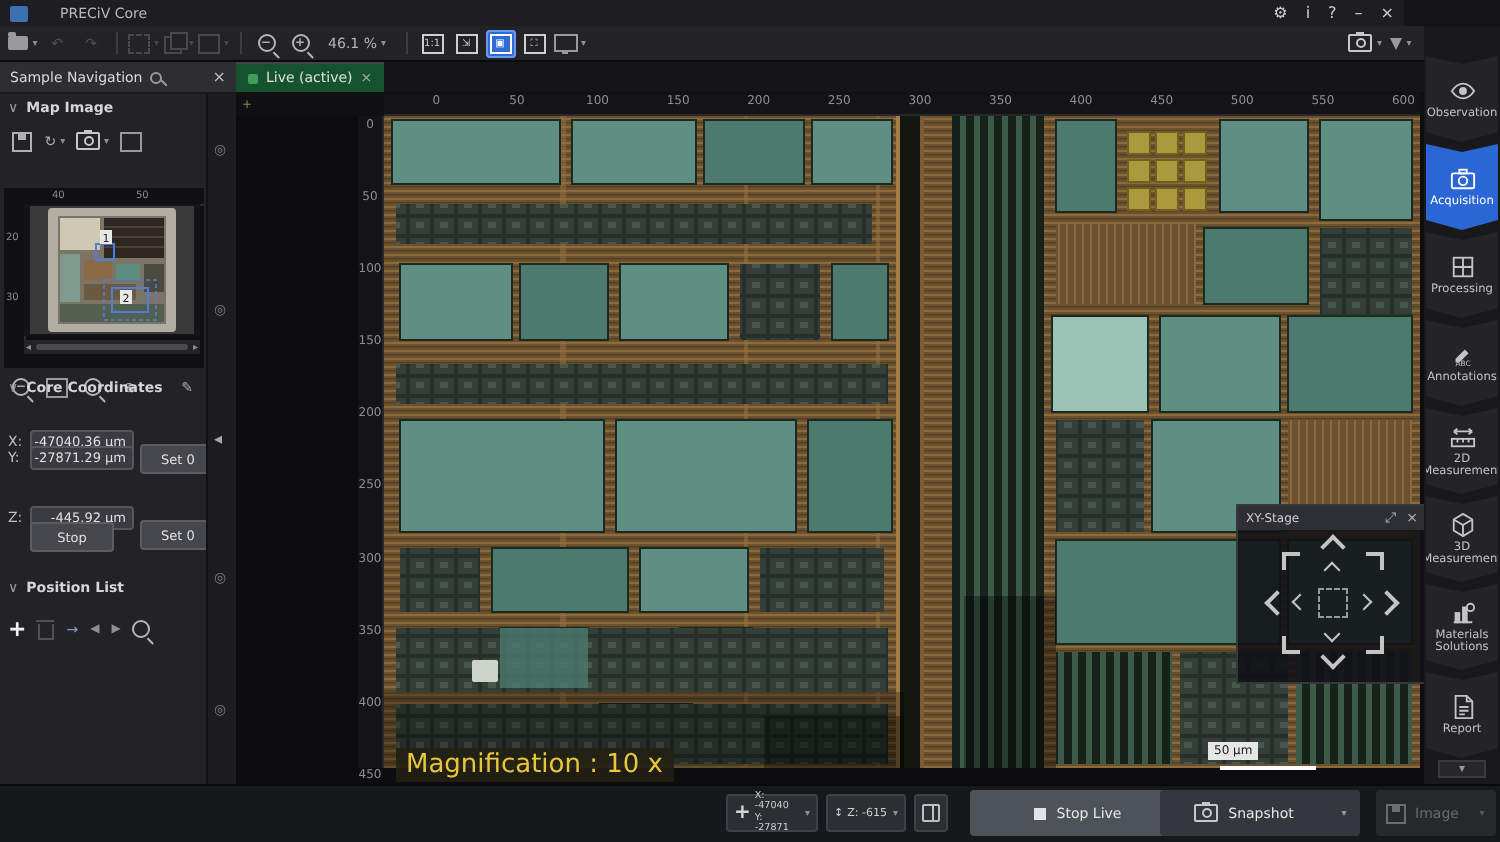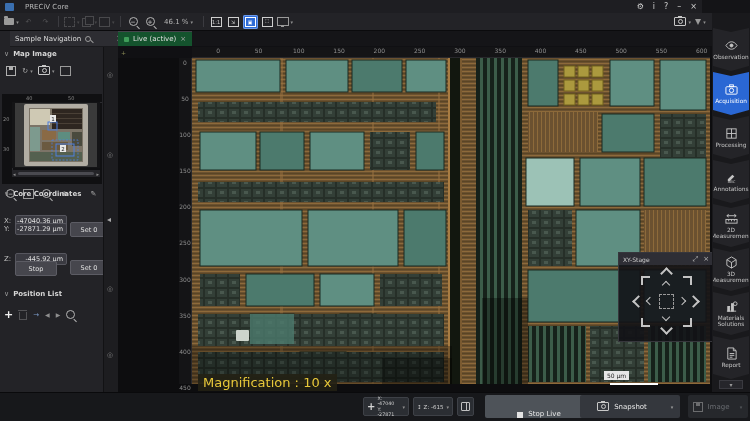--- a/index.html
+++ b/index.html
@@ -1,20 +1,20 @@
 <!DOCTYPE html>
 <html><head>
 <meta charset="utf-8">
 <style>
   html,body{margin:0;padding:0;background:#000;}
   .app{position:relative;width:750px;height:421px;background:#141417;overflow:hidden;
        font-family:"DejaVu Sans",sans-serif;color:#c8c8c8;font-size:7px;}
   
   .titlebar{position:absolute;left:0;top:0;width:702px;height:13px;background:#1e1e22;
-            display:flex;align-items:center;gap:11px;padding:0 5px;box-sizing:border-box;}
+            display:flex;align-items:center;gap:16px;padding:0 5px;box-sizing:border-box;}
   .app-icon{width:9px;height:8px;background:#3a6fb0;border-radius:1px;flex:none;}
   .title-text{font-size:7px;color:#b9b9b9;}
   .win-controls{margin-left:auto;display:flex;gap:9px;font-size:8px;color:#cfcfcf;align-items:center;}
   .win-controls span{cursor:default;}
   
   .toolbar{position:absolute;left:0;top:13px;width:712px;height:18px;background:#232327;
            border-bottom:1px solid #0b0b0d;display:flex;align-items:center;gap:2px;
            padding:0 4px;box-sizing:border-box;}
   .tb{height:14px;min-width:15px;display:flex;align-items:center;justify-content:center;
       gap:1px;border-radius:2px;color:#b5b5b5;position:relative;}
@@ -46,21 +46,21 @@
   .i-book{width:10px;height:7px;border:1px solid #c0c0c0;position:relative;border-radius:1px;}
   .i-book::after{content:"";position:absolute;left:4px;top:0;width:1px;height:7px;background:#c0c0c0;}
   .i-funnel{width:0;height:0;border-left:3px solid transparent;border-right:3px solid transparent;border-top:4px solid #9a9a9a;position:relative;}
   .i-pin{width:4px;height:4px;border:1px solid #9a9a9a;border-radius:50%;position:relative;}
   .i-pin::after{content:"";position:absolute;left:4px;top:4px;width:4px;height:1px;background:#9a9a9a;transform:rotate(45deg);}
   .i-obj{width:0;height:0;border-left:3px solid transparent;border-right:3px solid transparent;border-top:6px solid #9a9a9a;}
   .i-stop{width:6px;height:6px;background:#e3e3e3;}
   
   .left-panel{position:absolute;left:0;top:31px;width:118px;height:361px;background:#232327;}
   .lp-tabbar{position:absolute;left:0;top:0;width:118px;height:16px;background:#2d2d32;
-             border-bottom:1px solid #1a1a1d;display:flex;align-items:center;gap:4px;padding:0 5px;box-sizing:border-box;margin-left:10px;}
+             border-bottom:1px solid #1a1a1d;display:flex;align-items:center;gap:4px;padding:0 5px;box-sizing:border-box;}
   .lp-tab-title{font-size:7px;color:#dcdcdc;}
   .lp-close{margin-left:auto;color:#bbb;font-size:8px;}
   .lp-body{position:absolute;left:0;top:16px;width:104px;height:345px;}
   .edge{position:absolute;right:0;top:16px;width:14px;height:345px;background:#1d1d20;border-left:1px solid #121214;}
   .edge .eicon{position:absolute;left:3px;font-size:7px;color:#7f7f7f;}
   .sec-h{position:absolute;left:4px;display:flex;align-items:center;gap:4px;color:#d6d6d6;font-weight:bold;font-size:7px;}
   .sec-h .vch{font-weight:normal;color:#9a9a9a;font-size:7px;}
   .mini-tb{position:absolute;left:4px;display:flex;gap:4px;align-items:center;}
   .mtb{height:13px;min-width:13px;display:flex;align-items:center;justify-content:center;color:#b0b0b0;border-radius:2px;gap:1px;}
   .map-frame{position:absolute;left:2px;top:47px;width:100px;height:90px;background:#101012;}
@@ -137,21 +137,21 @@
   
   .bottom-bar{position:absolute;left:0;top:392px;width:750px;height:29px;background:#17181b;border-top:1px solid #0a0a0c;}
   .bb-widget{position:absolute;top:397px;height:19px;background:#2b2e33;border:1px solid #3e4147;border-radius:2px;
              display:flex;align-items:center;gap:2px;padding:0 3px;box-sizing:border-box;color:#d0d0d0;}
   .bb-xy{left:363px;width:46px;top:397px;}
   .bb-xy .coords{display:flex;flex-direction:column;font-size:4.8px;line-height:5.4px;color:#cfcfcf;}
   .bb-z{left:413px;width:40px;top:397px;font-size:5.5px;}
   .bb-book{left:457px;width:17px;top:397px;justify-content:center;}
   .bb-btn{position:absolute;top:395px;height:23px;display:flex;align-items:center;justify-content:center;gap:5px;
           font-size:7px;color:#e8e8e8;border-radius:2px;}
-  .bb-stop{left:485px;width:108px;background:#4e5359;align-items:flex-end;}
+  .bb-stop{left:485px;width:108px;background:#4e5359;}
   .bb-snap{left:580px;width:84px;background:#34373d;border-right:1px solid #24262a;border-radius:2px 0 0 2px;}
   .bb-snapdd{left:664px;width:16px;background:#34373d;border-radius:0 2px 2px 0;}
   .bb-save{left:688px;width:46px;background:#26282c;color:#686b70;border-right:1px solid #1d1f22;border-radius:2px 0 0 2px;}
   .bb-savedd{left:734px;width:14px;background:#26282c;color:#686b70;border-radius:0 2px 2px 0;}
   .plus-ic{font-size:10px;font-weight:bold;color:#d5d5d5;line-height:0;}
 </style>
 </head>
 <body>
 
 <div class="app">

